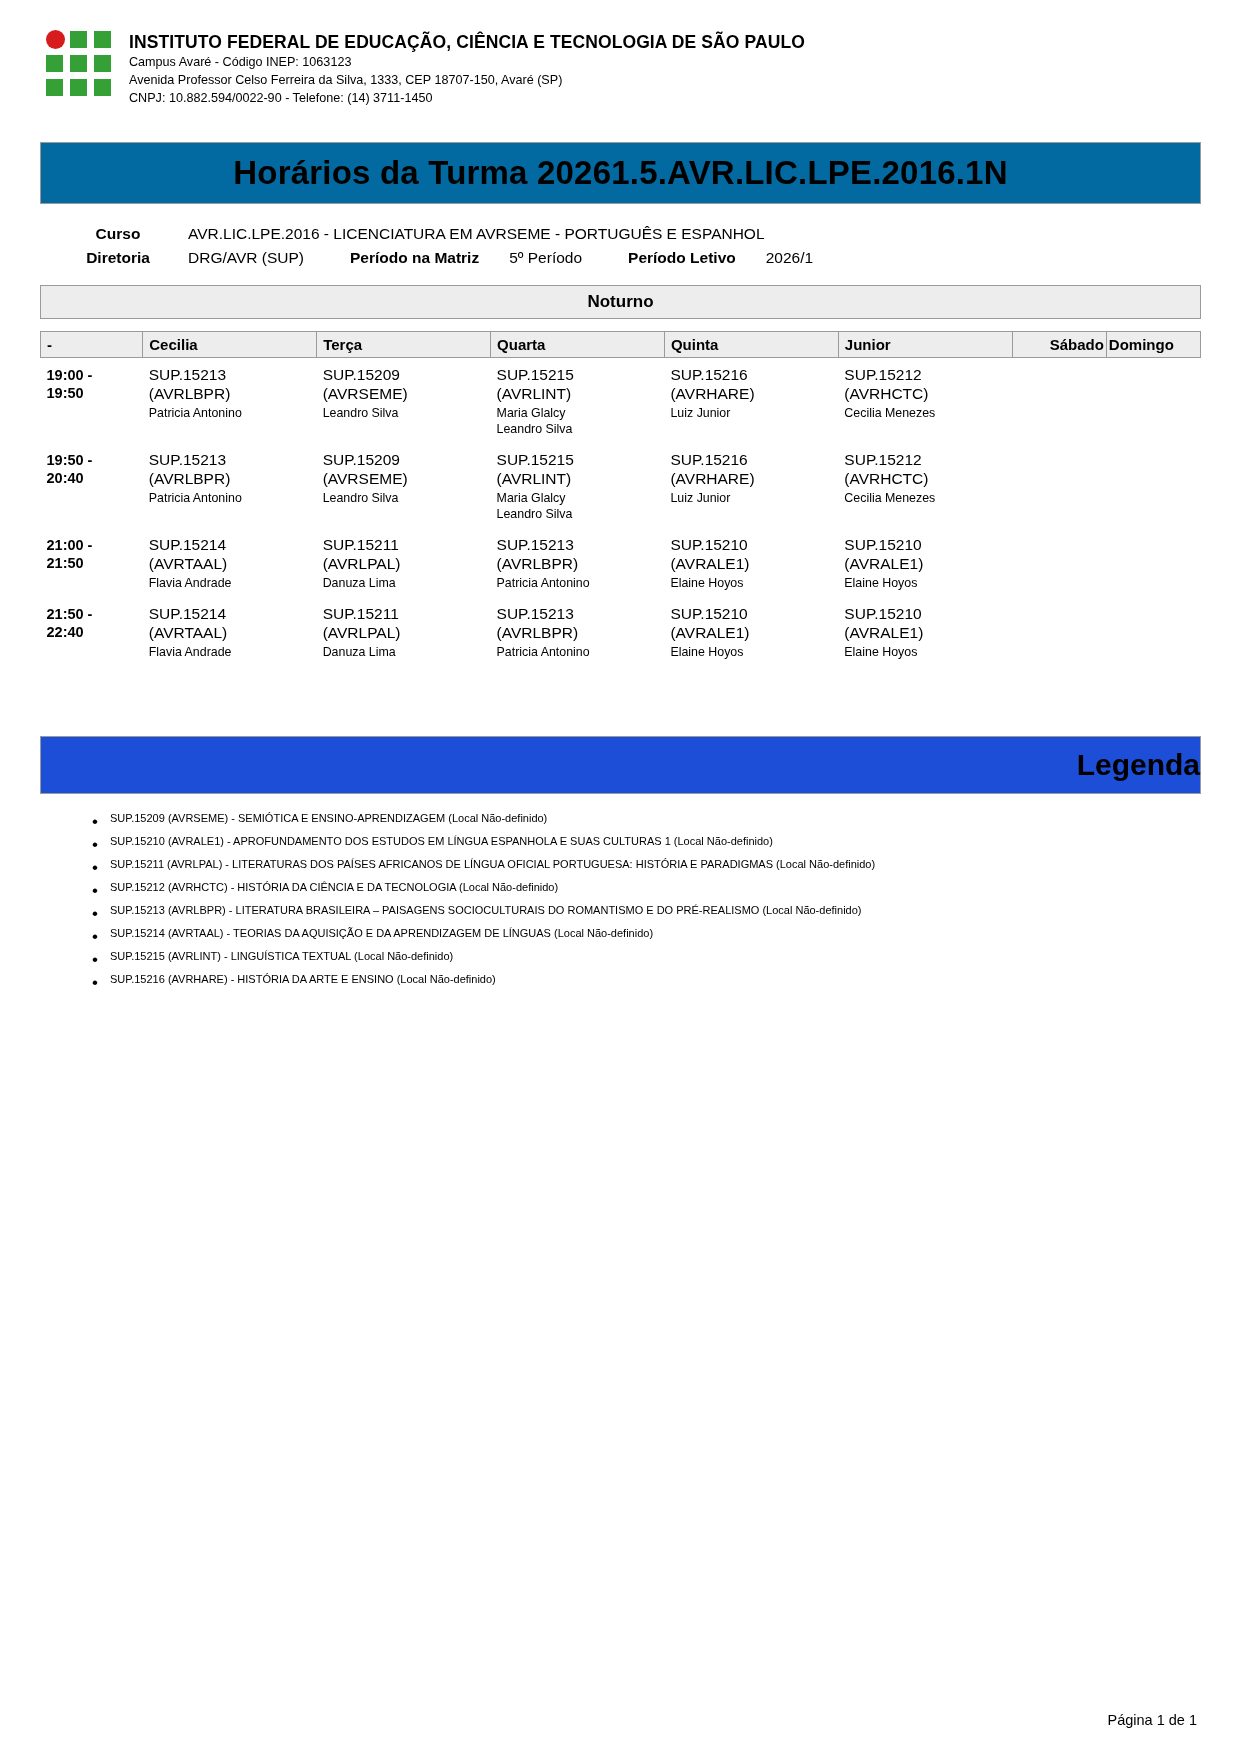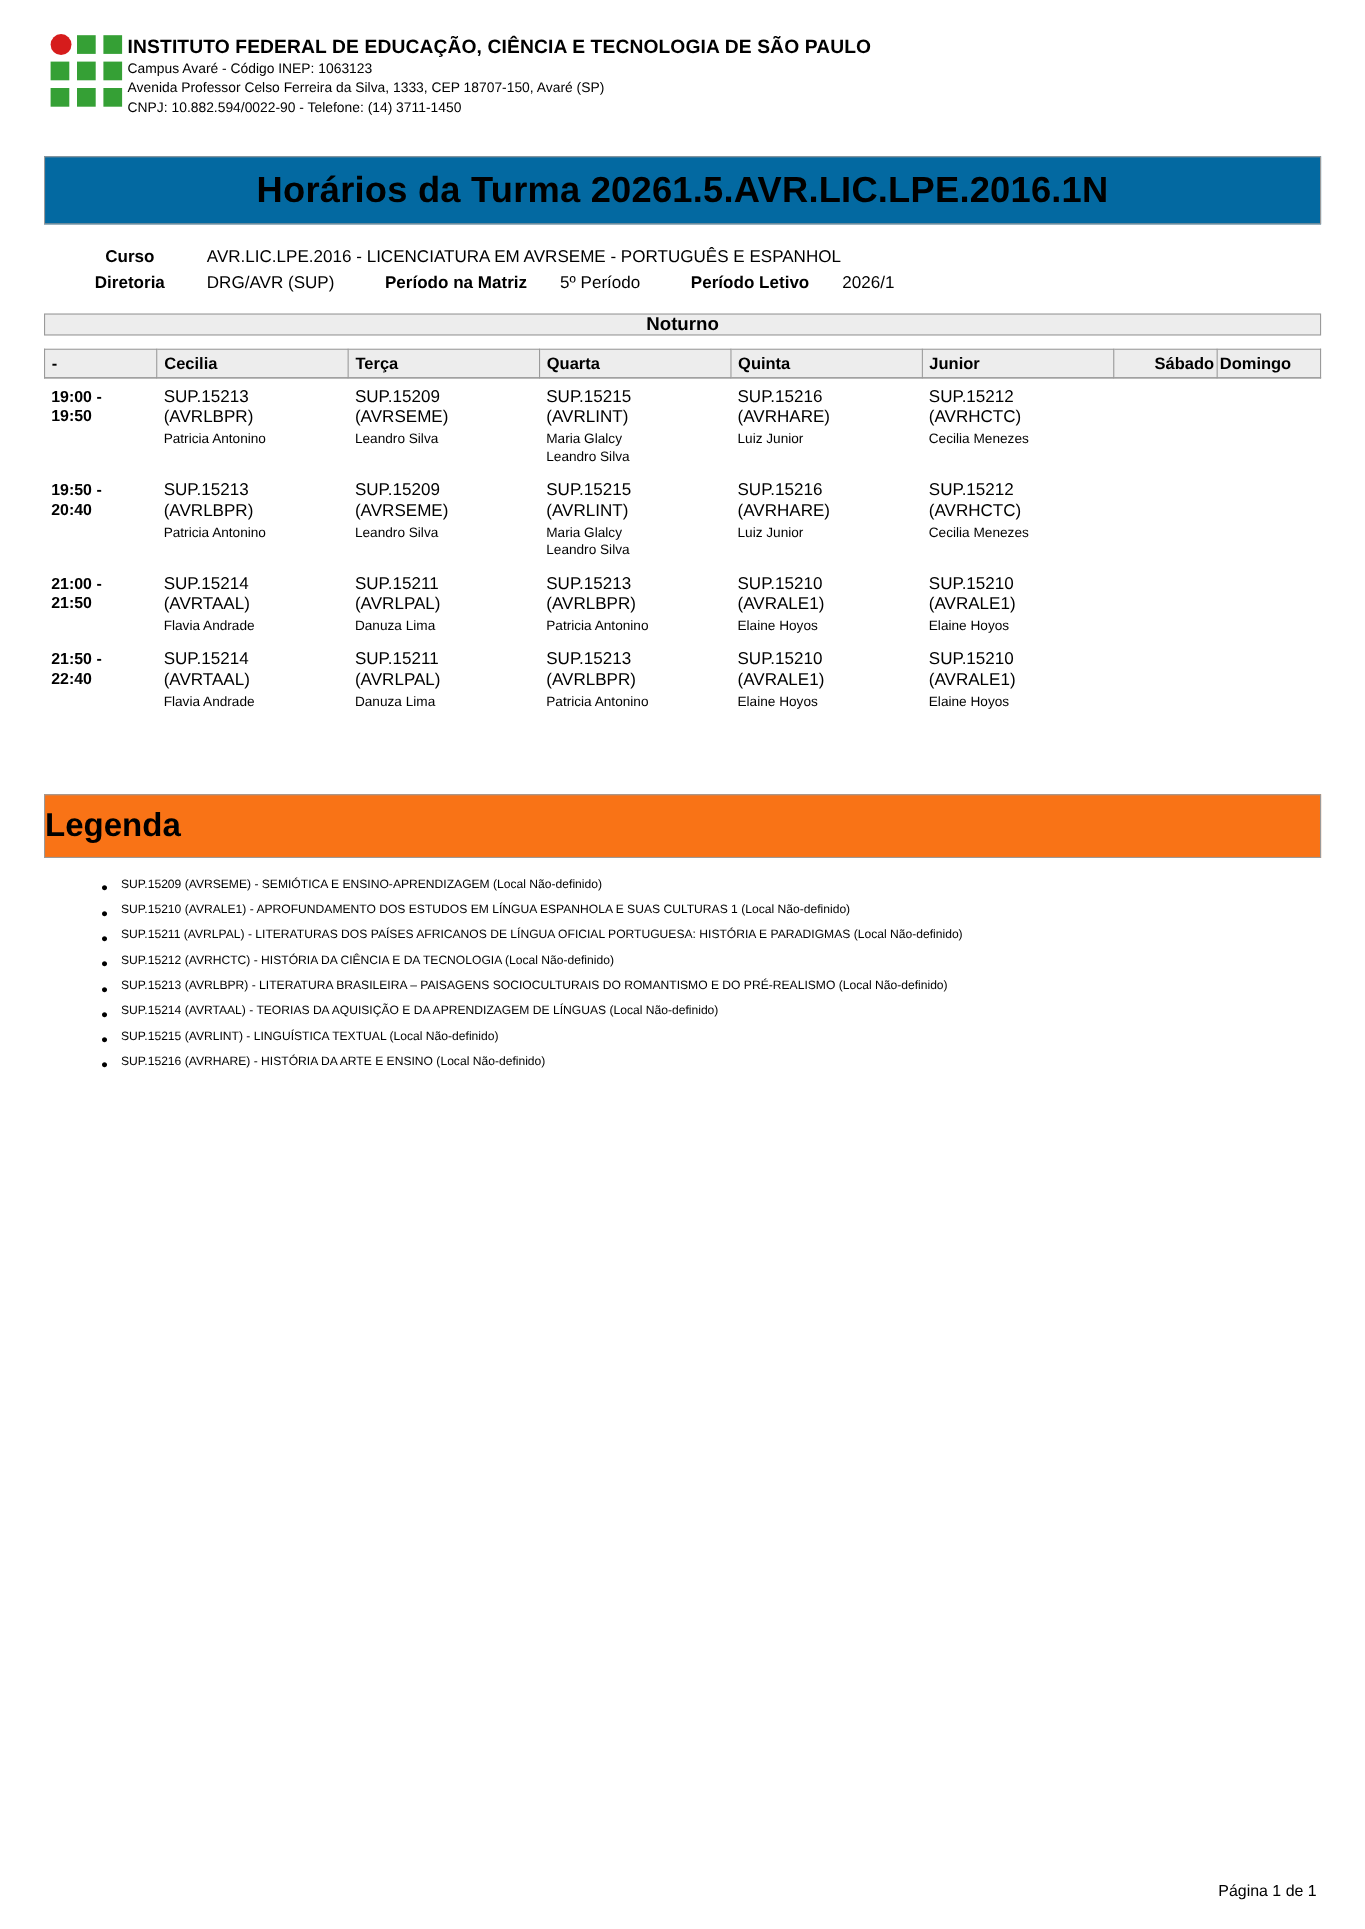--- a/index.html
+++ b/index.html
@@ -20,22 +20,22 @@
   .page {
     position: relative;
     width: 1241px;
     height: 1754px;
     padding: 26px 40px 0 40px;
   }
 
   
   .header {
     display: flex;
-    align-items: center;
-    gap: 0;
+    align-items: flex-start;
+    gap: 13px;
     padding-left: 6px;
   }
   .logo {
     width: 70px;
     height: 76px;
     flex: 0 0 70px;
     position: relative;
     margin-top: 4px;
   }
   .logo .sq {
@@ -107,21 +107,21 @@
   }
   .info-inline-value {
     margin-left: 30px;
   }
 
   
   .shift-band {
     margin-top: 14px;
     border: 1px solid #9a9a9a;
     background: #ededed;
-    height: 20px;
+    height: 34px;
     display: flex;
     align-items: center;
     justify-content: center;
     font-size: 17px;
     font-weight: bold;
   }
 
   
   table.schedule {
     margin-top: 12px;
@@ -160,25 +160,26 @@
   .cell-teacher {
     font-size: 12.4px;
     line-height: 1.3;
     margin-top: 1px;
   }
 
   
   .legend-band {
     margin-top: 70px;
     border: 1px solid #9a9a9a;
-    background: #f97316;
+    background: #1d4ed8;
     height: 58px;
     display: flex;
     align-items: center;
-    justify-content: flex-start;
+    justify-content: flex-end;
+    padding-left: 47px;
   }
   .legend-band h2 {
     margin: 0;
     font-size: 30px;
     font-weight: bold;
   }
   ul.legend-list {
     margin: 16px 0 0 0;
     padding-left: 52px;
     list-style: none;

